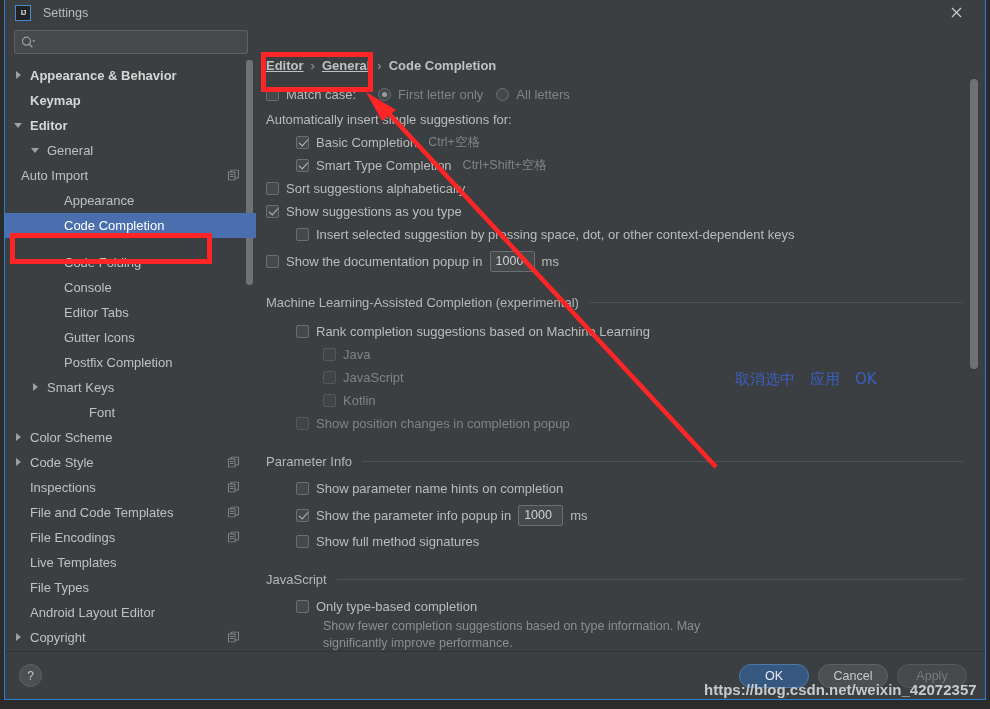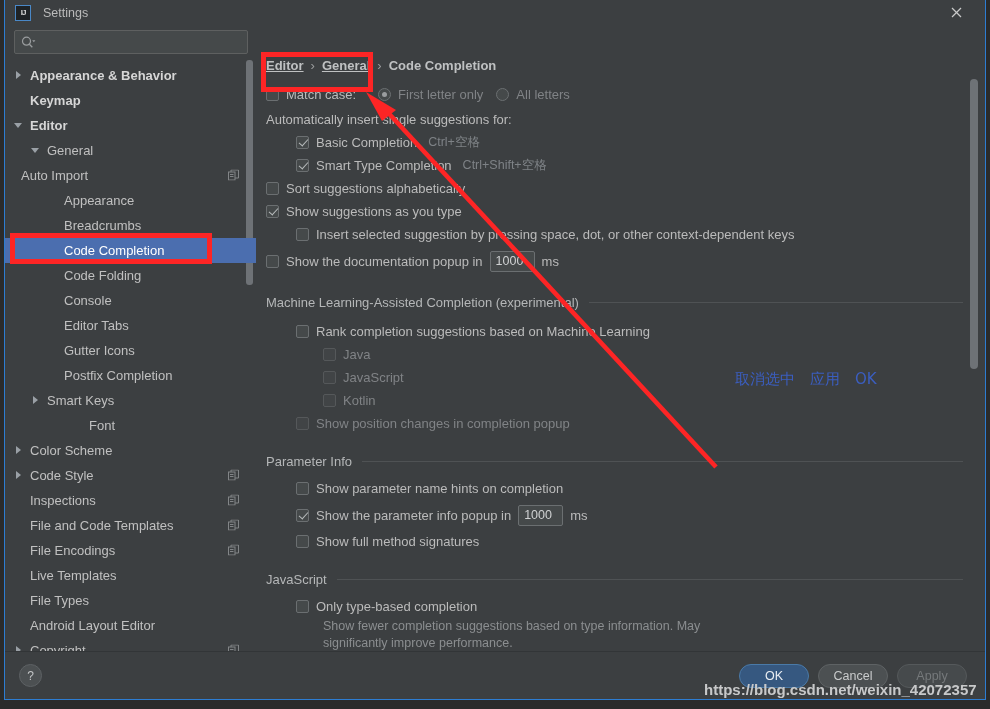--- a/index.html
+++ b/index.html
@@ -404,29 +404,25 @@
                   <rect x="0.5" y="2.5" width="6.5" height="8" fill="none" stroke="#9a9d9f" stroke-width="1"></rect>
                   <path d="M3 2.5 V0.5 H10.5 V8.5 H7" fill="none" stroke="#9a9d9f" stroke-width="1"></path>
                   <line x1="2" y1="5" x2="5.5" y2="5" stroke="#9a9d9f" stroke-width="1"></line>
                   <line x1="2" y1="7" x2="5.5" y2="7" stroke="#9a9d9f" stroke-width="1"></line>
                 </svg></span>
             </div>
             <div class="tree-item" style="padding-left: 43px;">
               <span class="arrow none"></span>
               <span>Appearance</span>
             </div>
-            <div class="tree-item" style="padding-left: 43px;">
-              <span class="arrow none"></span>
-              <span>Breadcrumbs</span>
-            </div>
             <div class="tree-item selected" style="padding-left: 43px;">
               <span class="arrow none"></span>
               <span>Code Completion</span>
             </div>
-            <div class="tree-item" style="padding-left: 43px;">
+            <div class="tree-item" style="padding-left: 43px; margin-top: 12px;">
               <span class="arrow none"></span>
               <span>Code Folding</span>
             </div>
             <div class="tree-item" style="padding-left: 43px;">
               <span class="arrow none"></span>
               <span>Console</span>
             </div>
             <div class="tree-item" style="padding-left: 43px;">
               <span class="arrow none"></span>
               <span>Editor Tabs</span>

